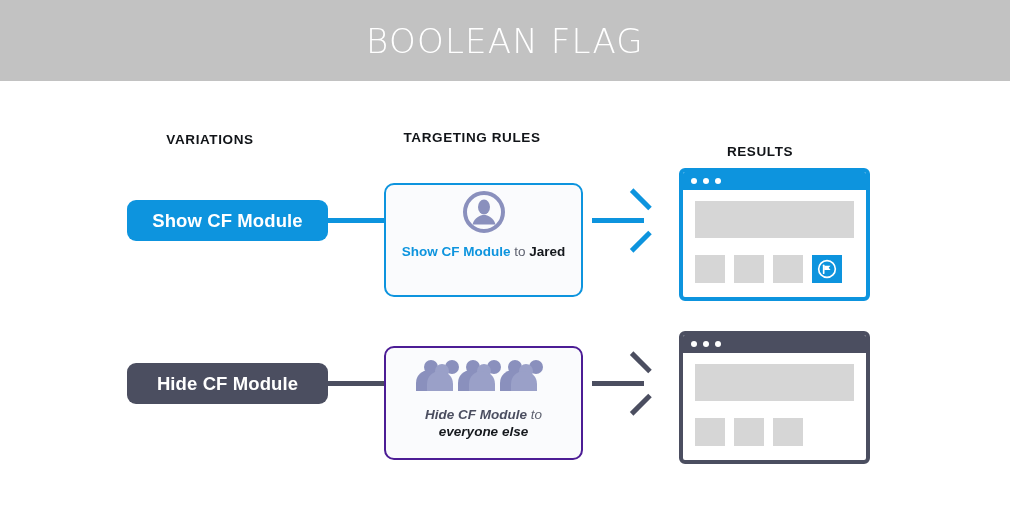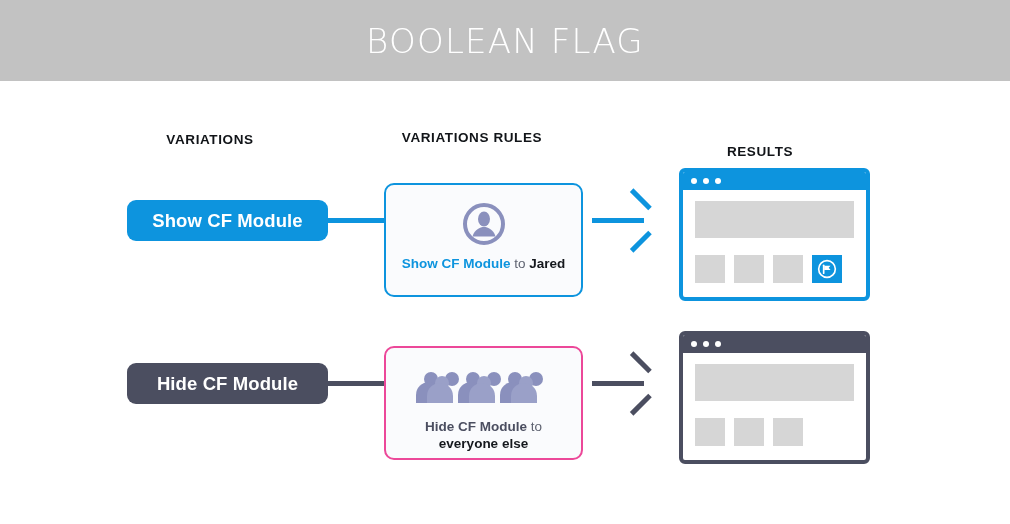--- a/index.html
+++ b/index.html
@@ -52,24 +52,24 @@
   .connector { position: absolute; top: 53px; left: 316px; width: 57px; height: 5px; }
   .connector.blue { background: #0d94de; }
   .connector.dark { background: #4b4e60; }
 
   
   .card {
     position: absolute; left: 372px; top: 18px;
     width: 199px; height: 114px;
     background: #fafbfd; border-radius: 10px;
     display: flex; flex-direction: column; align-items: center;
-    justify-content: flex-start; padding-top: 16px;
+    justify-content: flex-start; padding-top: 4px;
   }
   .card.blue { border: 2px solid #0d94de; }
-  .card.dark { border: 2px solid #ec4899; }
+  .card.dark { border: 2px solid #4c1d95; font-style: italic; }
   .card-icon { height: 46px; display: flex; align-items: center; justify-content: center; }
   .card-text {
     margin-top: 8px; font-size: 13.5px; font-weight: bold;
     text-align: center; line-height: 17px; width: 100%; padding: 0 8px;
   }
   .t-blue { color: #0d94de; }
   .t-dark { color: #4b4e60; }
   .t-black { color: #15181d; }
   .t-to { color: #5e6270; font-weight: normal; }
 
@@ -109,21 +109,21 @@
 </head>
 <body>
 
 <div class="page">
 
   <div class="header">
     <div class="header-title">BOOLEAN FLAG</div>
   </div>
 
   <div class="col-head" id="head-variations">VARIATIONS</div>
-  <div class="col-head" id="head-targeting">VARIATIONS RULES</div>
+  <div class="col-head" id="head-targeting">TARGETING RULES</div>
   <div class="col-head" id="head-results">RESULTS</div>
 
   <div class="row" id="row-1">
 
     <div class="pill blue">
       <span>Show CF Module</span>
     </div>
 
     <div class="connector blue"></div>
 

